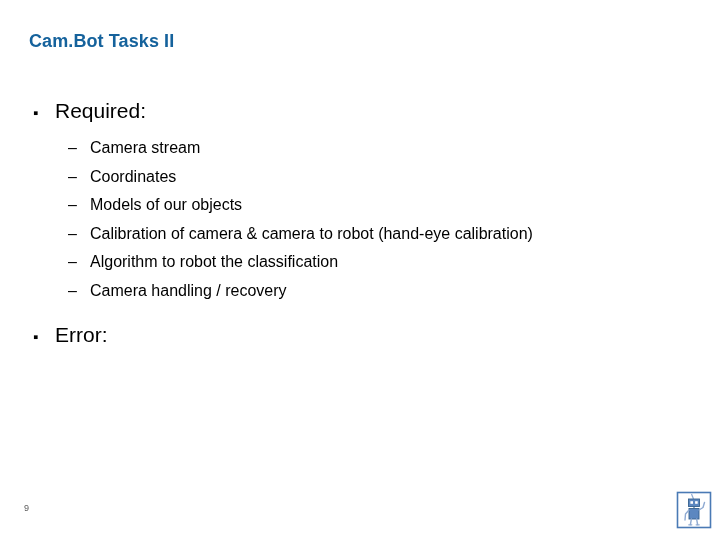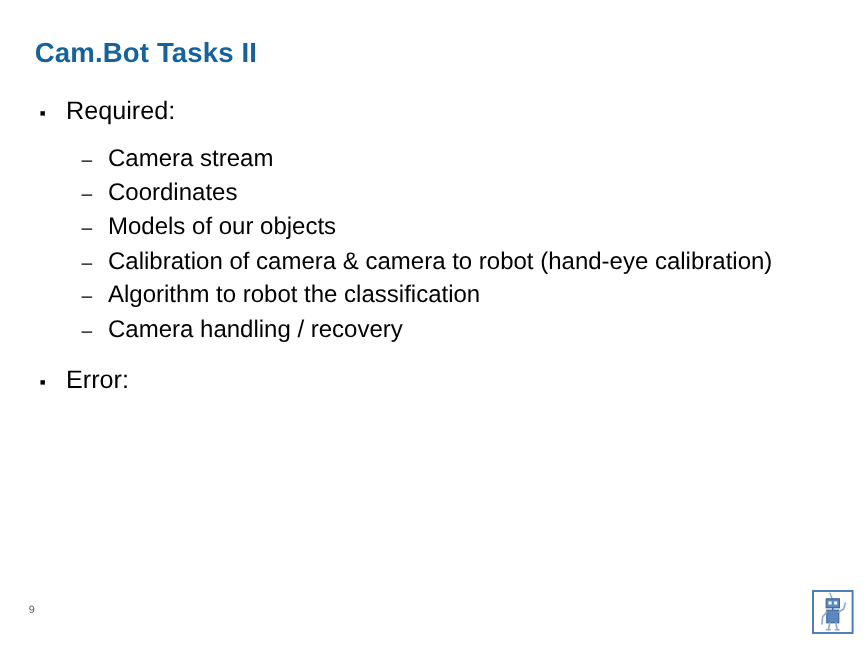--- a/index.html
+++ b/index.html
@@ -22,32 +22,32 @@
     width: 720px;
     height: 540px;
     background: #ffffff;
   }
 
   
   .slide-title {
     position: absolute;
     left: 29px;
     top: 31px;
-    font-size: 23px;
+    font-size: 18px;
     font-weight: bold;
     color: #15629c;
     letter-spacing: 0.1px;
     white-space: nowrap;
   }
 
   
   .body-area {
     position: absolute;
     left: 0;
-    top: 81px;
+    top: 99px;
     width: 720px;
   }
 
   
   .lvl1 {
     display: flex;
     align-items: baseline;
     margin: 0;
     padding: 0;
     height: 30px;
@@ -84,21 +84,21 @@
     margin-left: 68px;
     flex: 0 0 auto;
     color: #000000;
     font-size: 16px;
     line-height: 1;
   }
   .lvl2 .dash::before {
     content: "\2013";
   }
   .lvl2 .text {
-    font-size: 20px;
+    font-size: 16px;
     color: #000000;
     white-space: nowrap;
   }
 
   .team-block {
     margin-top: 12px;
   }
 
   
   .page-number {

